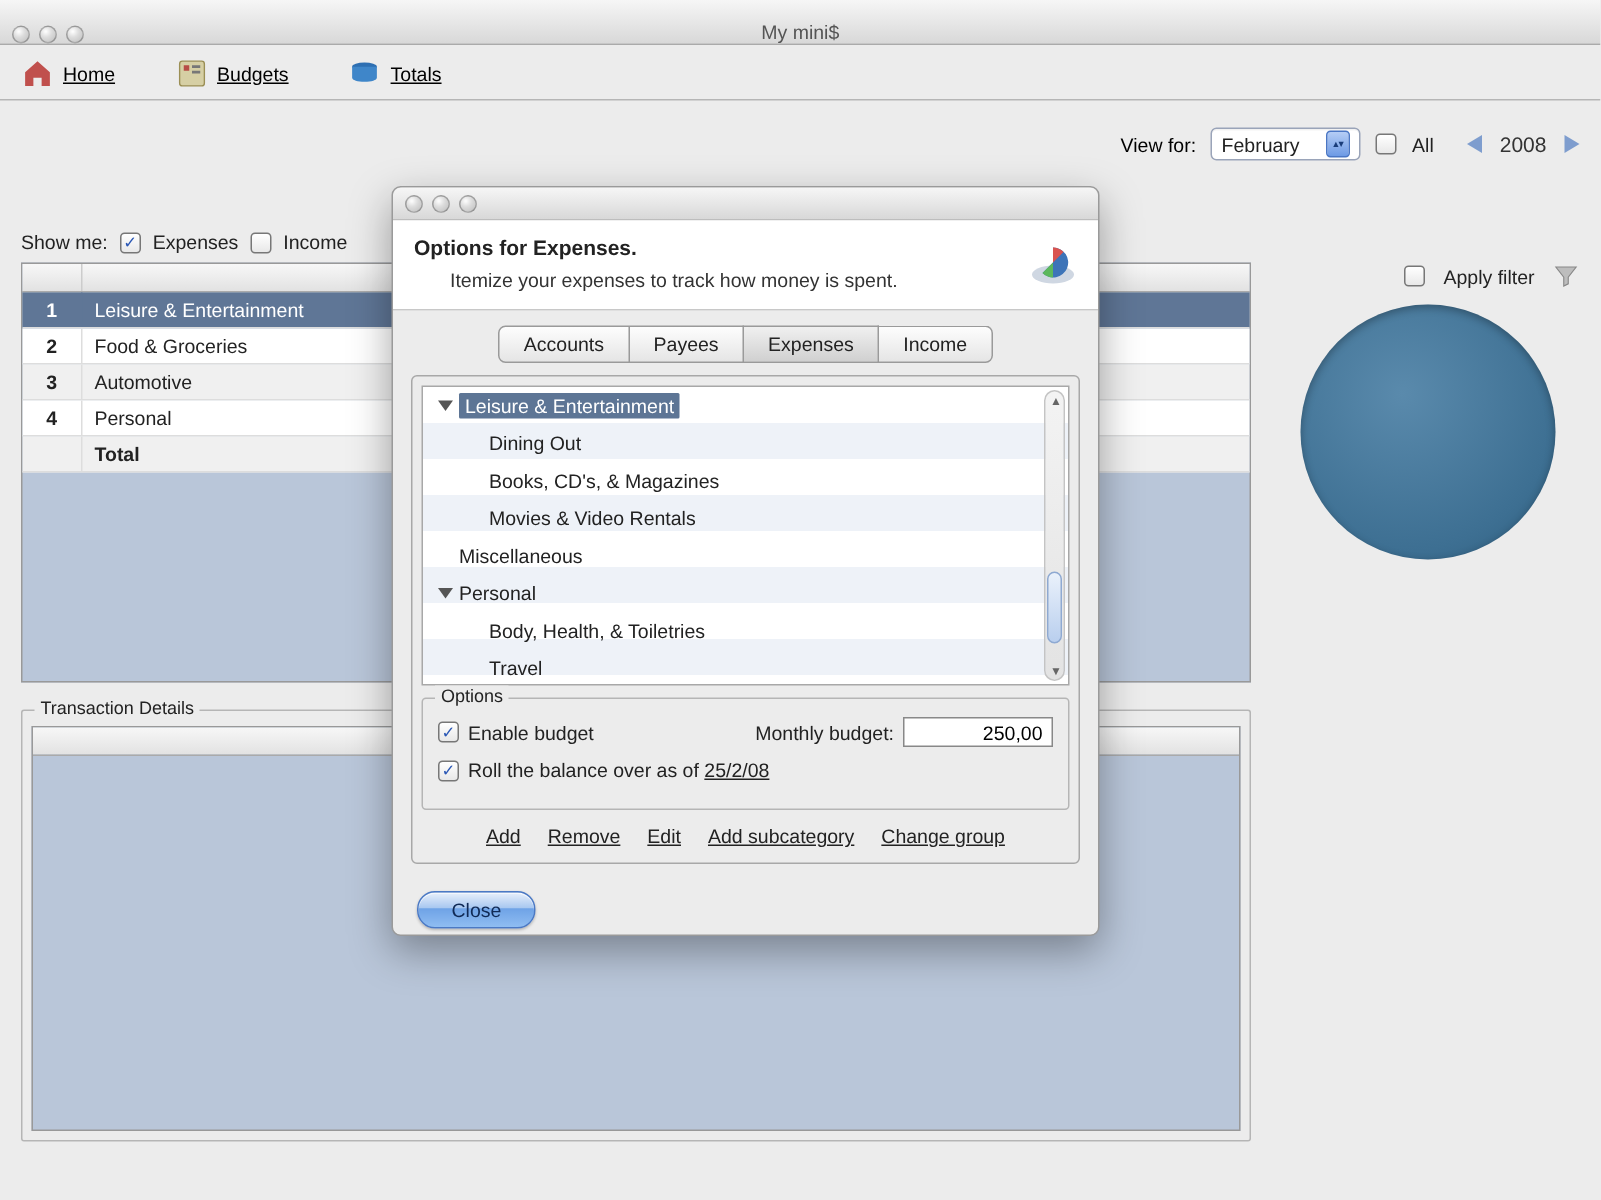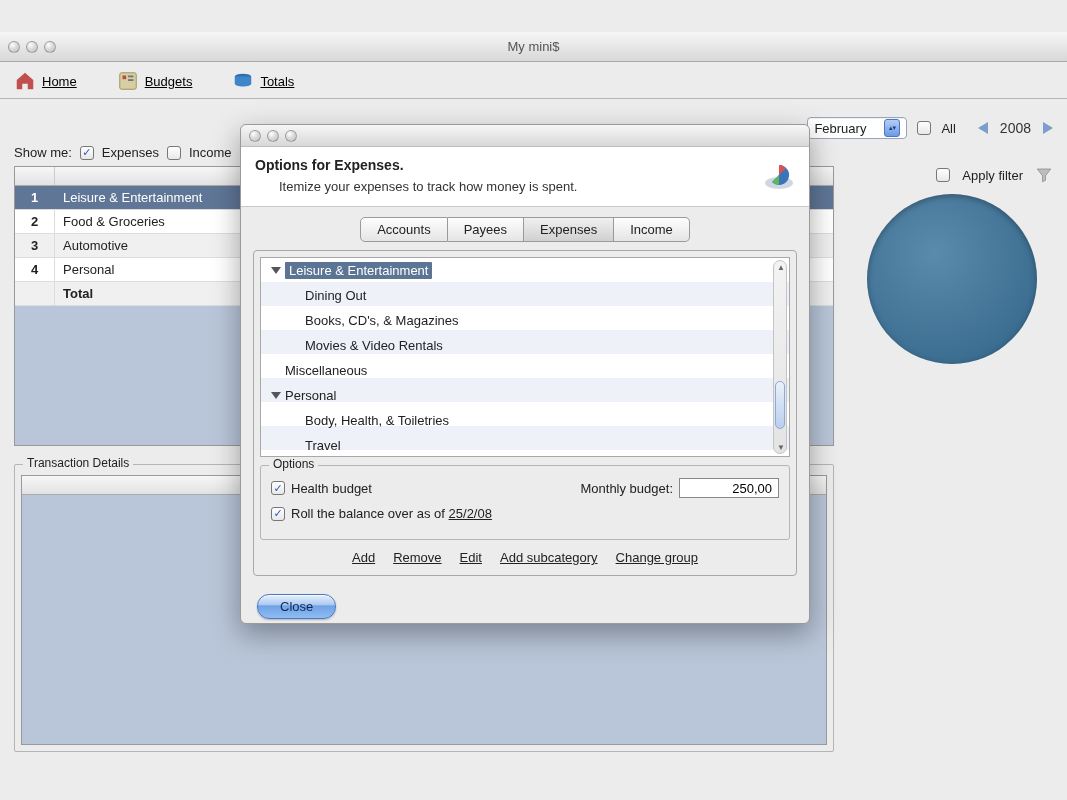--- a/index.html
+++ b/index.html
@@ -14,24 +14,23 @@
     overflow: hidden;
     position: relative;
   }
 
   
   .main-titlebar {
     height: 30px;
     background: linear-gradient(#f6f6f6, #d8d8d8);
     border-bottom: 1px solid #aaa;
     display: flex;
-    align-items: center;
+    align-items: flex-end;
     padding: 0 8px;
     position: relative;
-    margin-top: 32px;
   }
   .traffic-lights {
     display: flex;
     gap: 6px;
     align-items: center;
   }
   .traffic-light {
     width: 12px; height: 12px; border-radius: 50%;
     border: 1px solid rgba(0,0,0,0.25);
     background: radial-gradient(circle at 35% 30%, #fff, #ddd 40%, #bdbdbd 100%);
@@ -114,20 +113,21 @@
     border-bottom: 6px solid transparent;
   }
   .tri-left { border-right: 10px solid #7e9dce; }
   .tri-right { border-left: 10px solid #7e9dce; }
   .year { color:#333; font-size:14px;}
 
   
   .showme-row {
     display:flex; align-items:center; gap:8px;
     padding: 0 14px 6px 14px;
+    margin-top: 41px;
   }
 
   .content-area {
     position: relative;
     padding: 0 14px;
     display: flex;
     gap: 16px;
   }
   .left-col { flex: 0 0 820px; }
   .right-col { flex: 1; padding-top: 0; }
@@ -200,22 +200,22 @@
   }
   .legend-box { position:relative; border-top:1px solid #b5b5b5; padding-top:16px;}
   .legend-row { display:flex; align-items:center; gap:10px; margin-bottom:14px;}
   .swatch { width:18px; height:18px; border:1px solid rgba(0,0,0,0.15);}
   .swatch.red { background:#b53c38;}
   .swatch.blue { background:#4b89ad;}
 
   
   .modal {
     position:absolute;
-    left: 240px; top: 124px;
-    width: 570px;
+    left: 261px; top: 124px;
+    width: 472px;
     background:#ececec;
     border:1px solid #9a9a9a;
     border-radius:6px;
     box-shadow: 0 10px 28px rgba(0,0,0,0.35);
     z-index: 50;
     display:flex; flex-direction:column;
   }
   .modal-titlebar {
     height:22px;
     background:linear-gradient(#f6f6f6,#d8d8d8);
@@ -520,21 +520,21 @@
         <div class="arrow-up">▲</div>
         <div class="thumb"></div>
         <div class="arrow-down">▼</div>
       </div>
     </div>
 
     <div class="options-group">
       <span class="grp-legend">Options</span>
       <div class="opt-row">
         <span class="check">✓</span>
-        <span class="lbl">Health budget</span>
+        <span class="lbl">Enable budget</span>
         <div class="budget-side">
           <span>Monthly budget:</span>
           <input class="budget-input" value="250,00" style="">
         </div>
       </div>
       <div class="opt-row">
         <span class="check">✓</span>
         <span class="lbl">Roll the balance over as of</span>
         <span>&nbsp;</span>
         <span class="linkdate">25/2/08</span>

